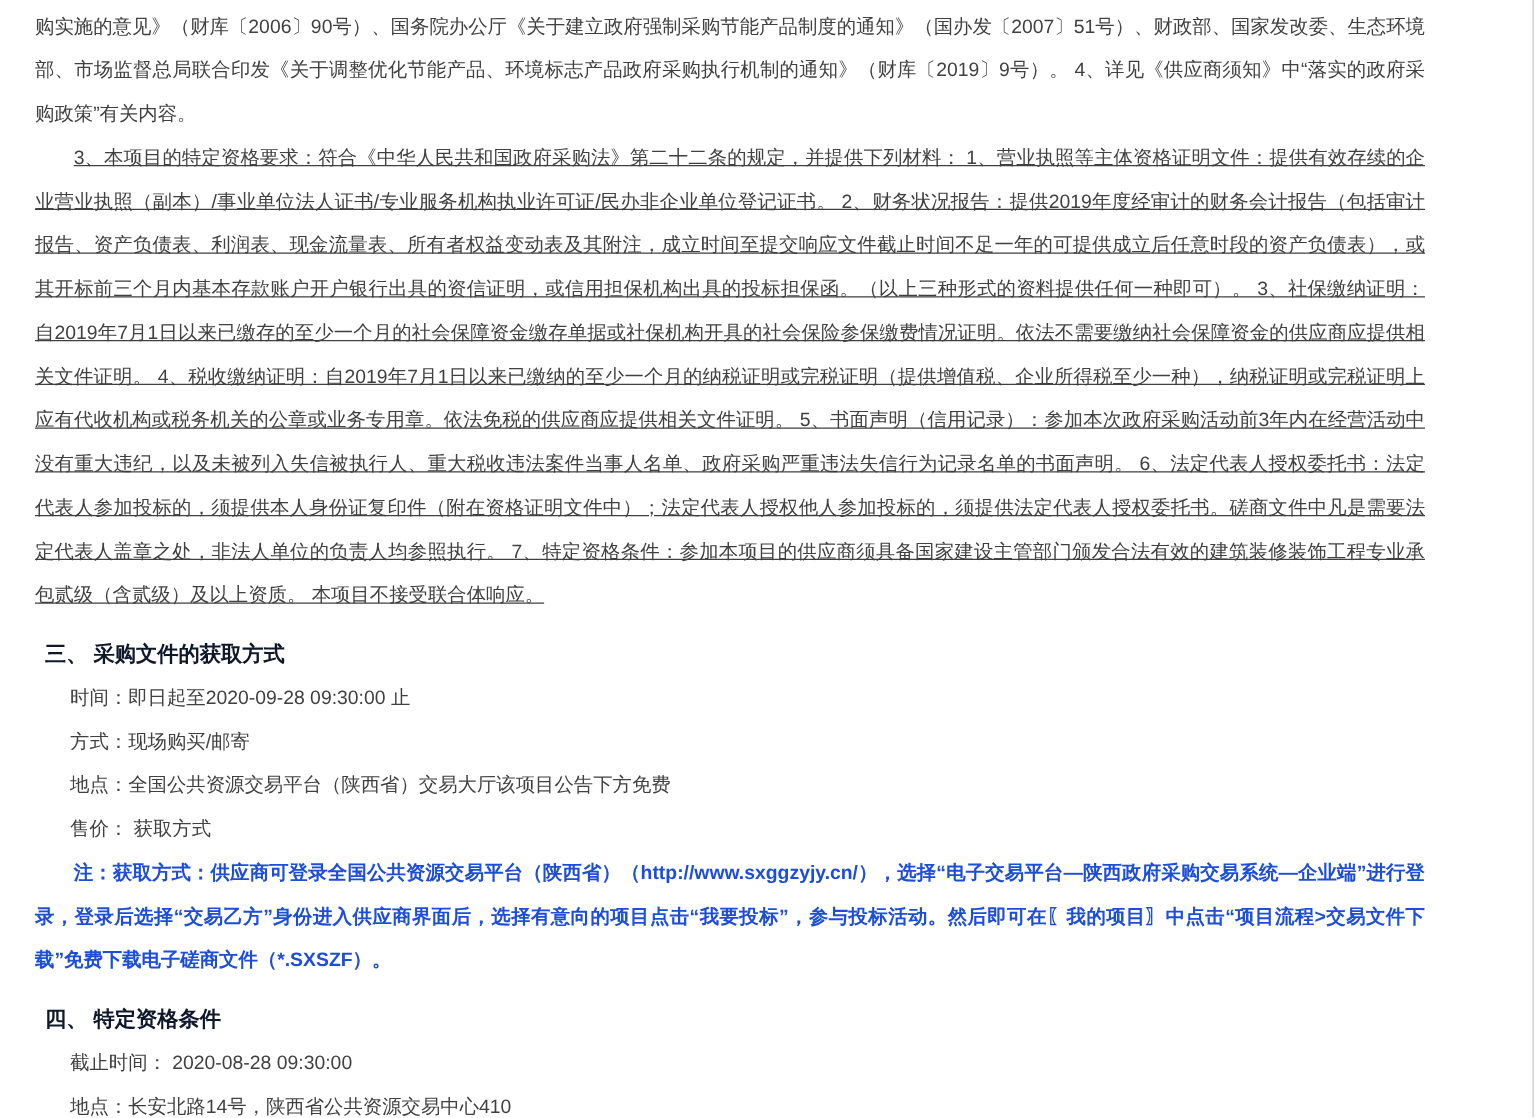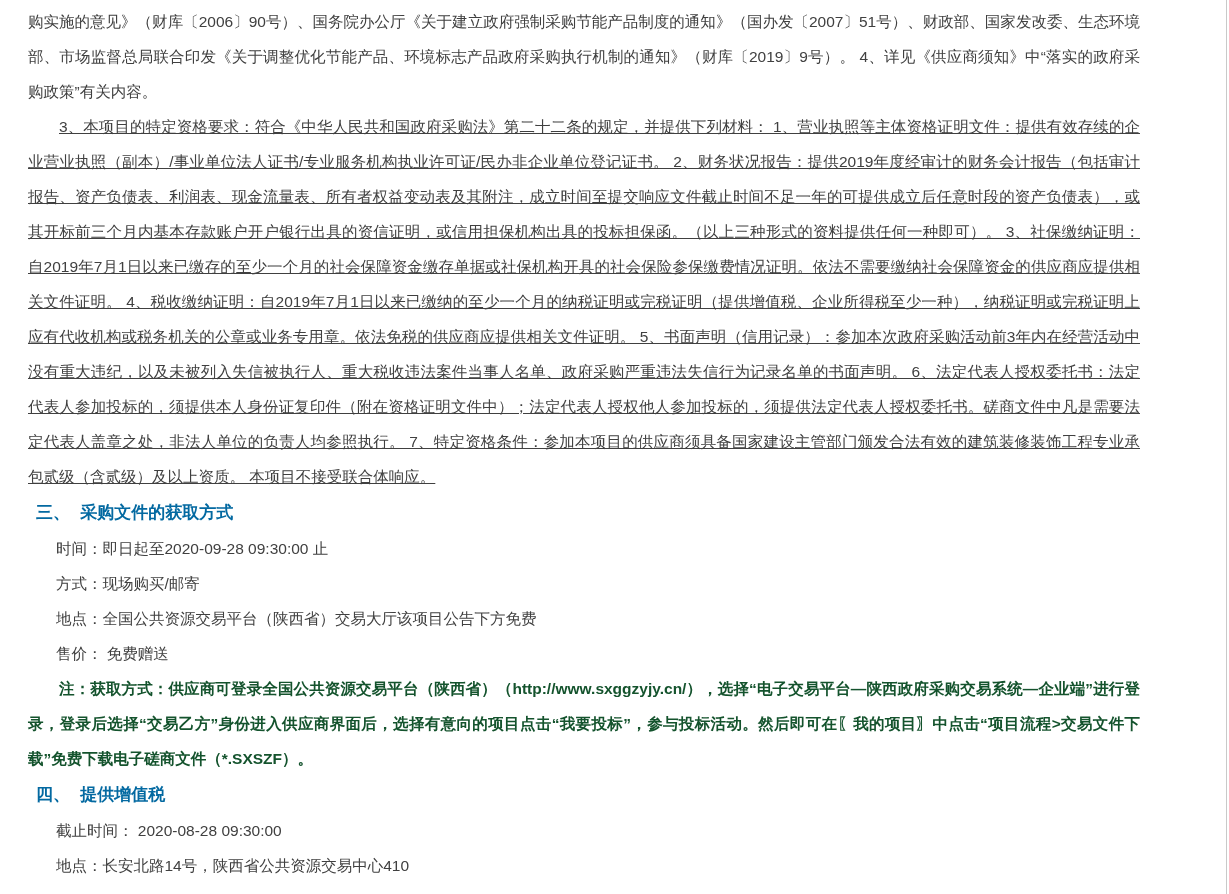--- a/index.html
+++ b/index.html
@@ -29,52 +29,51 @@
     font-size: 15.5px;
     line-height: 35px;
   }
   .para {
     text-align: justify;
     text-justify: inter-ideograph;
   }
   .indent { text-indent: 2em; text-decoration: underline; }
   .note {
     font-weight: bold;
-    color: #14532d;
+    color: #1d4ed8;
     text-indent: 2em;
     text-align: justify;
     text-justify: inter-ideograph;
   }
   h3.sec {
-    margin: 2px 0 0 8px;
+    margin: 12px 0 0 8px;
     font-size: 17px;
     line-height: 35px;
     font-weight: bold;
-    color: #0369a1;
-    font-family: Liberation Mono, monospace;
+    color: #0f172a;
   }
   .item {
     margin-left: 28px;
     line-height: 35px;
   }
 </style>
 </head>
 <body>
 
 <div class="page">
 
   <p class="para">购实施的意见》（财库〔2006〕90号）、国务院办公厅《关于建立政府强制采购节能产品制度的通知》（国办发〔2007〕51号）、财政部、国家发改委、生态环境部、市场监督总局联合印发《关于调整优化节能产品、环境标志产品政府采购执行机制的通知》（财库〔2019〕9号）。 4、详见《供应商须知》中“落实的政府采购政策”有关内容。</p>
 
   <p class="para indent">3、本项目的特定资格要求：符合《中华人民共和国政府采购法》第二十二条的规定，并提供下列材料： 1、营业执照等主体资格证明文件：提供有效存续的企业营业执照（副本）/事业单位法人证书/专业服务机构执业许可证/民办非企业单位登记证书。 2、财务状况报告：提供2019年度经审计的财务会计报告（包括审计报告、资产负债表、利润表、现金流量表、所有者权益变动表及其附注，成立时间至提交响应文件截止时间不足一年的可提供成立后任意时段的资产负债表），或其开标前三个月内基本存款账户开户银行出具的资信证明，或信用担保机构出具的投标担保函。（以上三种形式的资料提供任何一种即可）。 3、社保缴纳证明：自2019年7月1日以来已缴存的至少一个月的社会保障资金缴存单据或社保机构开具的社会保险参保缴费情况证明。依法不需要缴纳社会保障资金的供应商应提供相关文件证明。 4、税收缴纳证明：自2019年7月1日以来已缴纳的至少一个月的纳税证明或完税证明（提供增值税、企业所得税至少一种），纳税证明或完税证明上应有代收机构或税务机关的公章或业务专用章。依法免税的供应商应提供相关文件证明。 5、书面声明（信用记录）：参加本次政府采购活动前3年内在经营活动中没有重大违纪，以及未被列入失信被执行人、重大税收违法案件当事人名单、政府采购严重违法失信行为记录名单的书面声明。 6、法定代表人授权委托书：法定代表人参加投标的，须提供本人身份证复印件（附在资格证明文件中）；法定代表人授权他人参加投标的，须提供法定代表人授权委托书。磋商文件中凡是需要法定代表人盖章之处，非法人单位的负责人均参照执行。 7、特定资格条件：参加本项目的供应商须具备国家建设主管部门颁发合法有效的建筑装修装饰工程专业承包贰级（含贰级）及以上资质。 本项目不接受联合体响应。</p>
 
   <h3 class="sec">三、 采购文件的获取方式</h3>
   <p class="item">时间：即日起至2020-09-28 09:30:00 止</p>
   <p class="item">方式：现场购买/邮寄</p>
   <p class="item">地点：全国公共资源交易平台（陕西省）交易大厅该项目公告下方免费</p>
-  <p class="item">售价： 免费赠送</p>
+  <p class="item">售价： 获取方式</p>
   <p class="note">注：获取方式：供应商可登录全国公共资源交易平台（陕西省）（http://www.sxggzyjy.cn/），选择“电子交易平台—陕西政府采购交易系统—企业端”进行登录，登录后选择“交易乙方”身份进入供应商界面后，选择有意向的项目点击“我要投标”，参与投标活动。然后即可在〖我的项目〗中点击“项目流程&gt;交易文件下载”免费下载电子磋商文件（*.SXSZF）。</p>
 
-  <h3 class="sec">四、 提供增值税</h3>
+  <h3 class="sec">四、 特定资格条件</h3>
   <p class="item">截止时间： 2020-08-28 09:30:00</p>
   <p class="item">地点：长安北路14号，陕西省公共资源交易中心410</p>
 
   <div class="right-border"></div>
 </div>
 
 </body></html>

